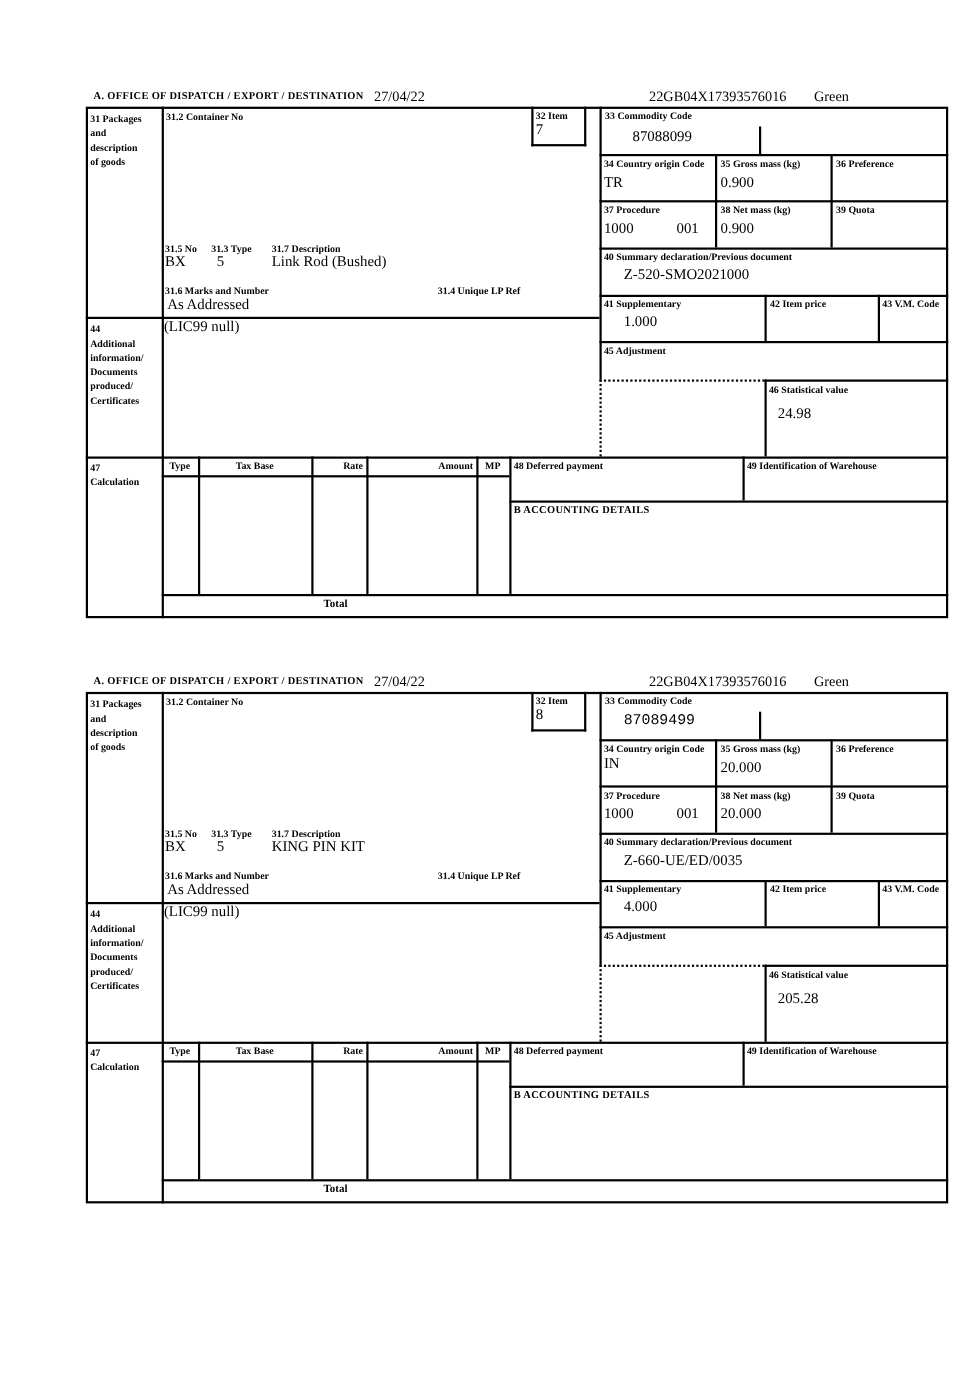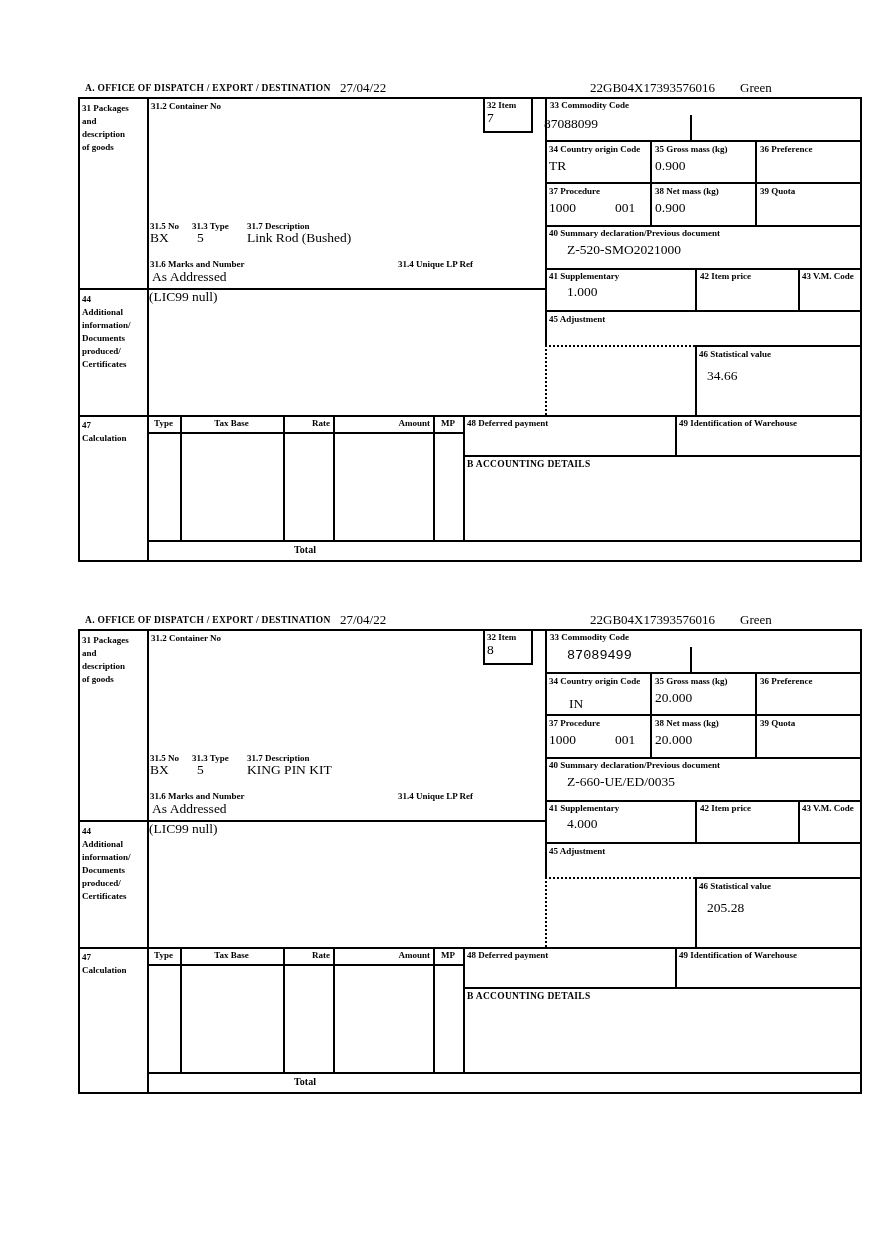--- a/index.html
+++ b/index.html
@@ -98,21 +98,21 @@
     <div class="val" style="left:169px; top:151px;">Link Rod (Bushed)</div>
 
     <div class="lbl" style="left:72px; top:179px;">31.6 Marks and Number</div>
     <div class="lbl" style="left:320px; top:179px;">31.4 Unique LP Ref</div>
     <div class="val" style="left:74px; top:190px;">As Addressed</div>
     <div class="val" style="left:320px; top:190px;"></div>
 
     <div class="val" style="left:71px; top:210px;">(LIC99 null)</div>
 
     <div class="lbl" style="left:472px; top:20px;">33 Commodity Code</div>
-    <div class="val" style="left:466px; top:37px;">87088099</div>
+    <div class="val" style="left:497px; top:37px;">87088099</div>
 
     <div class="lbl" style="left:471px; top:64px;">34 Country origin Code</div>
     <div class="val" style="left:471px; top:79px;">TR</div>
     <div class="lbl" style="left:577px; top:64px;">35 Gross mass (kg)</div>
     <div class="val" style="left:577px; top:79px;">0.900</div>
     <div class="lbl" style="left:682px; top:64px;">36 Preference</div>
     <div class="val" style="left:682px; top:79px;"></div>
 
     <div class="lbl" style="left:471px; top:106px;">37 Procedure</div>
     <div class="val" style="left:471px; top:121px;">1000</div>
@@ -129,21 +129,21 @@
     <div class="val" style="left:489px; top:205px;">1.000</div>
     <div class="lbl" style="left:622px; top:191px;">42 Item price</div>
     <div class="val" style="left:622px; top:205px;"></div>
     <div class="lbl" style="left:724px; top:191px;">43 V.M. Code</div>
     <div class="val" style="left:724px; top:205px;"></div>
 
     <div class="lbl" style="left:471px; top:234px;">45 Adjustment</div>
     <div class="val" style="left:471px; top:247px;"></div>
 
     <div class="lbl" style="left:621px; top:269px;">46 Statistical value</div>
-    <div class="val" style="left:629px; top:289px;">34.66</div>
+    <div class="val" style="left:629px; top:289px;">24.98</div>
 
     <div class="th" style="left:69px; width:33px; text-align:center;">Type</div>
     <div class="th" style="left:102px; width:103px; text-align:center;">Tax Base</div>
     <div class="th" style="left:205px; width:47px; text-align:right;">Rate</div>
     <div class="th" style="left:255px; width:97px; text-align:right;">Amount</div>
     <div class="th" style="left:355px; width:30px; text-align:center;">MP</div>
 
     <div class="lbl" style="left:389px; top:338px;">48 Deferred payment</div>
     <div class="val" style="left:389px; top:352px;"></div>
     <div class="lbl" style="left:601px; top:338px;">49 Identification of Warehouse</div>
@@ -225,21 +225,21 @@
     <div class="lbl" style="left:320px; top:179px;">31.4 Unique LP Ref</div>
     <div class="val" style="left:74px; top:190px;">As Addressed</div>
     <div class="val" style="left:320px; top:190px;"></div>
 
     <div class="val" style="left:71px; top:210px;">(LIC99 null)</div>
 
     <div class="lbl" style="left:472px; top:20px;">33 Commodity Code</div>
     <div class="val" style="left:489px; top:37px;font-family:Liberation Mono, monospace;">87089499</div>
 
     <div class="lbl" style="left:471px; top:64px;">34 Country origin Code</div>
-    <div class="val" style="left:471px; top:85px;margin-left:20px;">IN</div>
+    <div class="val" style="left:471px; top:75px;">IN</div>
     <div class="lbl" style="left:577px; top:64px;">35 Gross mass (kg)</div>
     <div class="val" style="left:577px; top:79px;">20.000</div>
     <div class="lbl" style="left:682px; top:64px;">36 Preference</div>
     <div class="val" style="left:682px; top:79px;"></div>
 
     <div class="lbl" style="left:471px; top:106px;">37 Procedure</div>
     <div class="val" style="left:471px; top:121px;">1000</div>
     <div class="val" style="left:537px; top:121px;">001</div>
     <div class="lbl" style="left:577px; top:106px;">38 Net mass (kg)</div>
     <div class="val" style="left:577px; top:121px;">20.000</div>

